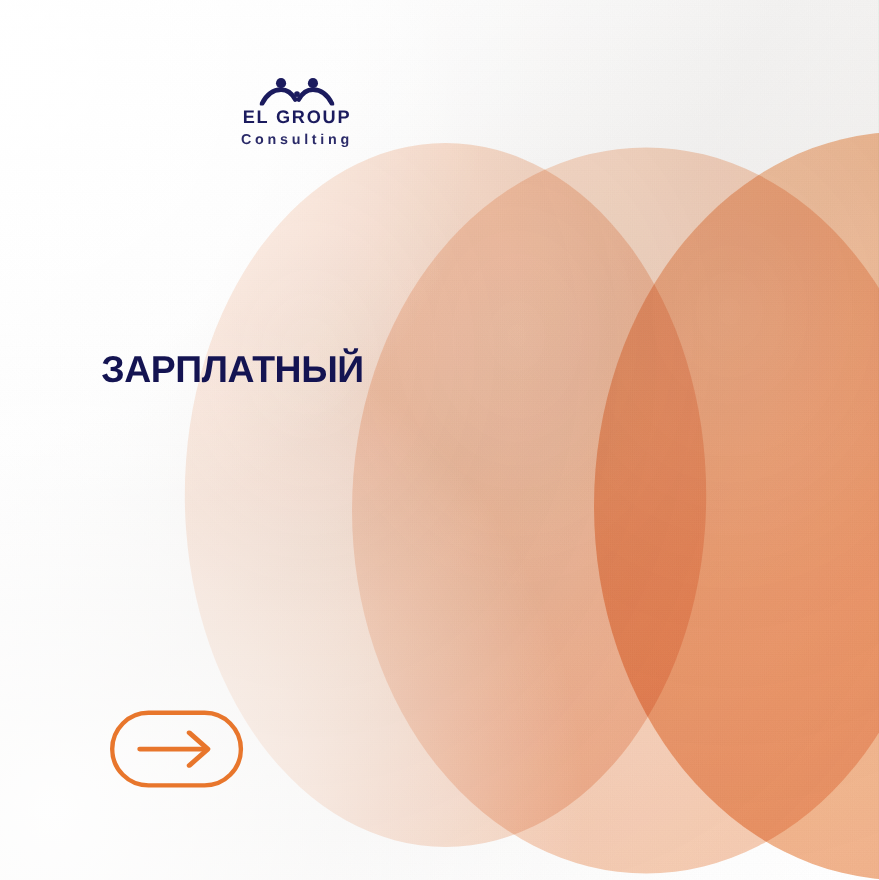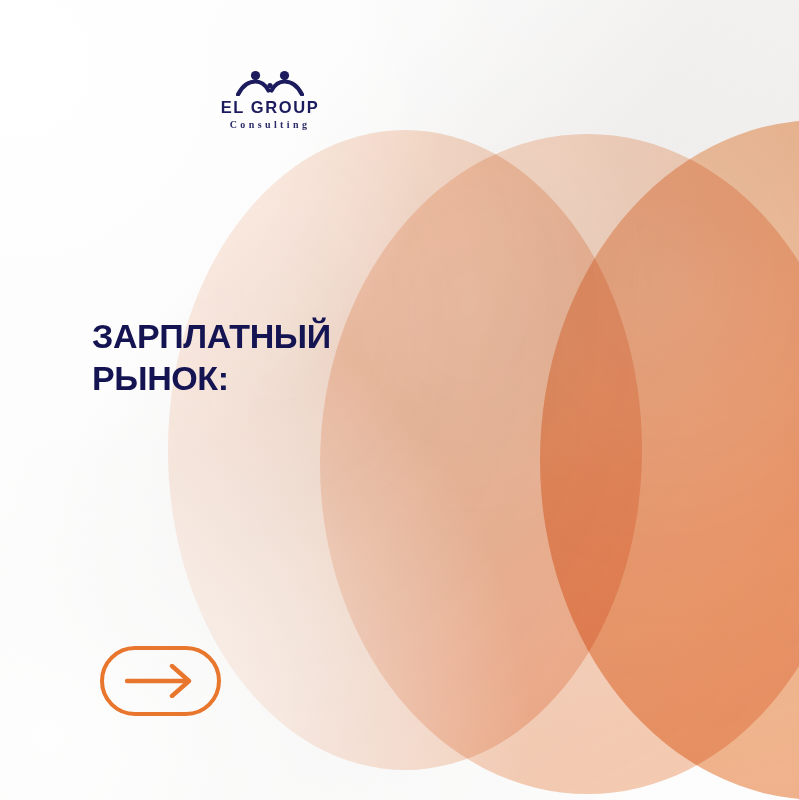--- a/index.html
+++ b/index.html
@@ -143,23 +143,23 @@
   }
   .logo-word {
     font-family: "Liberation Sans", sans-serif;
     font-weight: 700;
     font-size: 16.5px;
     letter-spacing: 1.6px;
     color: #1b1b5e;
     line-height: 1;
   }
   .logo-sub {
-    font-family: Liberation Serif, serif;
+    font-family: Liberation Sans, sans-serif;
     font-weight: 700;
-    font-size: 10px;
+    font-size: 13px;
     letter-spacing: 3.4px;
     color: #2a2a68;
     line-height: 1;
     margin-top: 4px;
   }
 
   
   .headline {
     position: absolute;
     left: 92px;
@@ -218,21 +218,20 @@
       <path d="M2 24.5 C7 14.5, 14 11.5, 19.5 11.5 C25 11.5, 29.5 15, 32.5 20.5" stroke="#1b1b5e" stroke-width="4.2" fill="none" stroke-linecap="round"></path>
       <path d="M66 24.5 C61 14.5, 54 11.5, 48.5 11.5 C43 11.5, 38.5 15, 35.5 20.5" stroke="#1b1b5e" stroke-width="4.2" fill="none" stroke-linecap="round"></path>
       <circle cx="34" cy="15.5" r="2.6" fill="#1b1b5e"></circle>
     </svg>
     <div class="logo-word">EL GROUP</div>
     <div class="logo-sub">Consulting</div>
   </div>
 
   <div class="headline">
     <span class="headline-line">ЗАРПЛАТНЫЙ</span>
-    <span class="headline-line">РЫНОК:</span>
   </div>
 
   <button class="arrow-btn">
     <svg class="arrow-glyph" viewBox="0 0 78 34">
       <line x1="5" y1="17" x2="66" y2="17" stroke="#e8762c" stroke-width="4.4" stroke-linecap="round"></line>
       <polyline points="50,2 67,17 50,32" stroke="#e8762c" stroke-width="4.4" fill="none" stroke-linecap="round" stroke-linejoin="round"></polyline>
     </svg>
   </button>
 
 </div>

